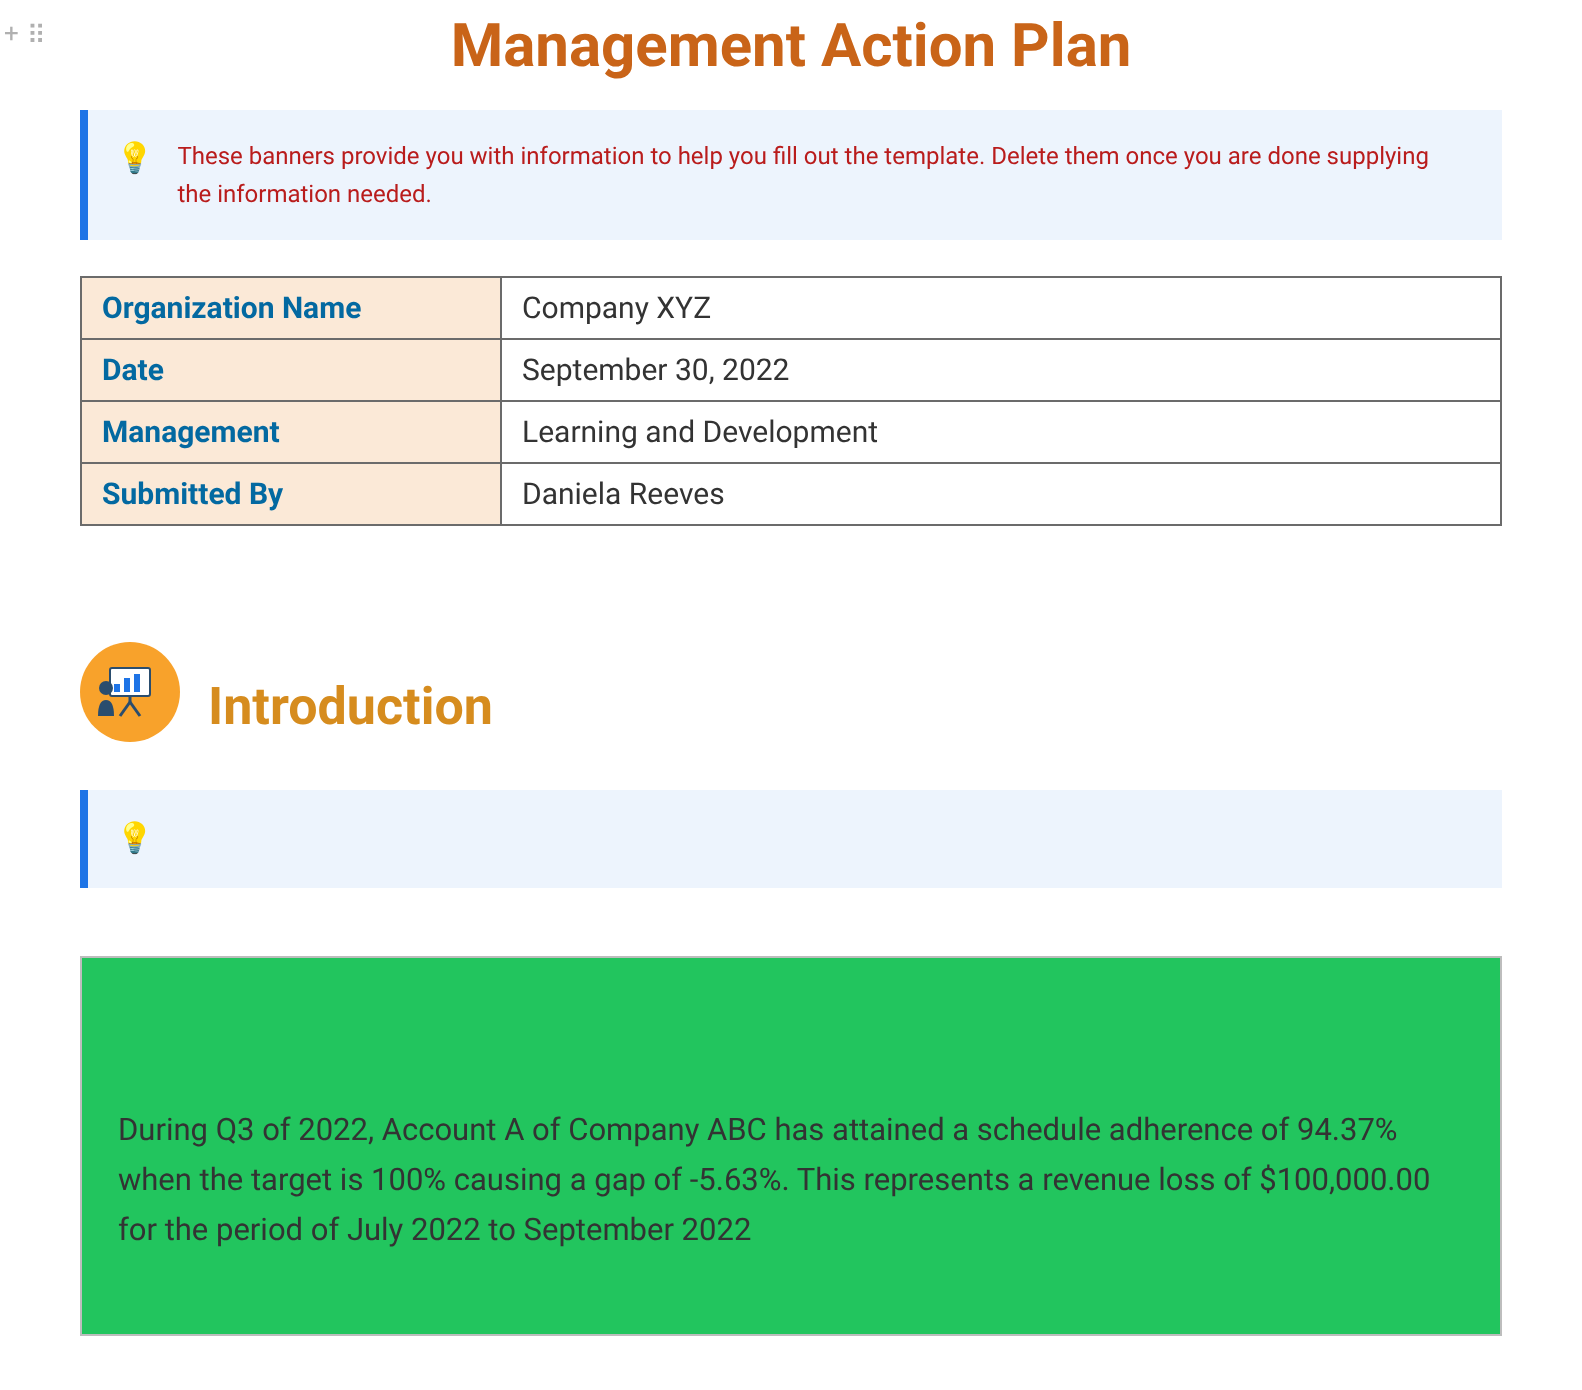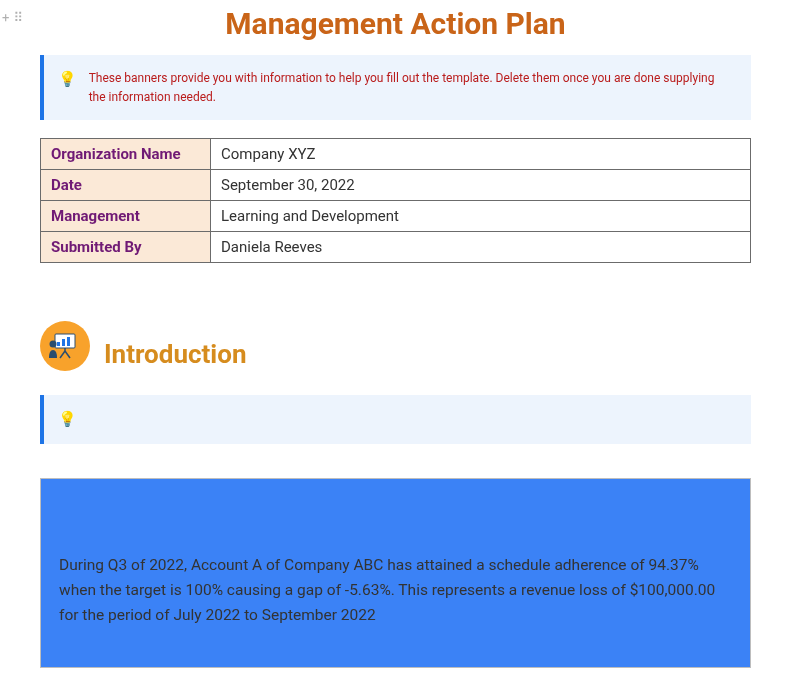--- a/index.html
+++ b/index.html
@@ -54,22 +54,22 @@
     }
     table.info td {
       border: 1px solid #6b6b6b;
       padding: 6px 10px;
       font-size: 15px;
       color: #333;
     }
     table.info td.label {
       background: #fbe9d7;
       font-weight: 700;
-      width: 170px;
-      color: #701a75;
+      width: 210px;
+      color: #0369a1;
     }
     .section-header {
       display: flex;
       align-items: flex-end;
       gap: 14px;
       margin-bottom: 24px;
     }
     .section-icon {
       width: 50px;
       height: 50px;
@@ -82,21 +82,21 @@
     }
     .section-icon svg { display: block; }
     h2.section-title {
       color: #d68c1e;
       font-size: 26px;
       font-weight: 700;
       padding-bottom: 2px;
     }
     .content-box {
       border: 1px solid #bdbdbd;
-      background: #3b82f6;
+      background: #22c55e;
       min-height: 190px;
       padding: 74px 18px 18px 18px;
       font-size: 15.5px;
       line-height: 1.6;
       color: #333;
       margin-top: 34px;
     }
   </style>
 </head>
 <body>

